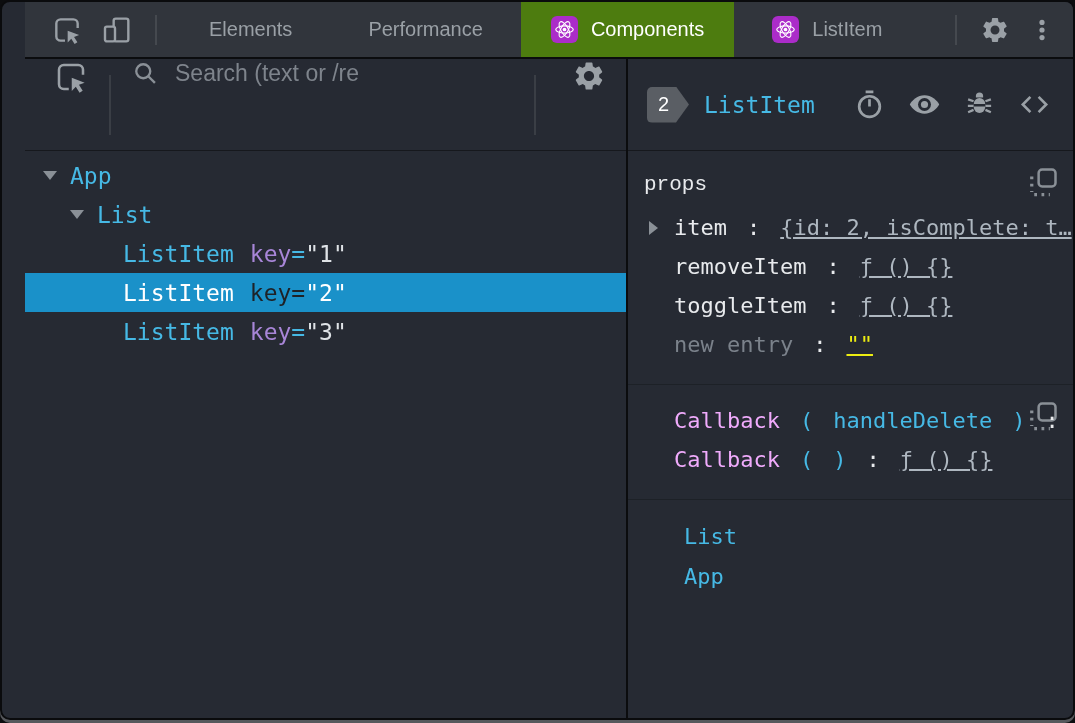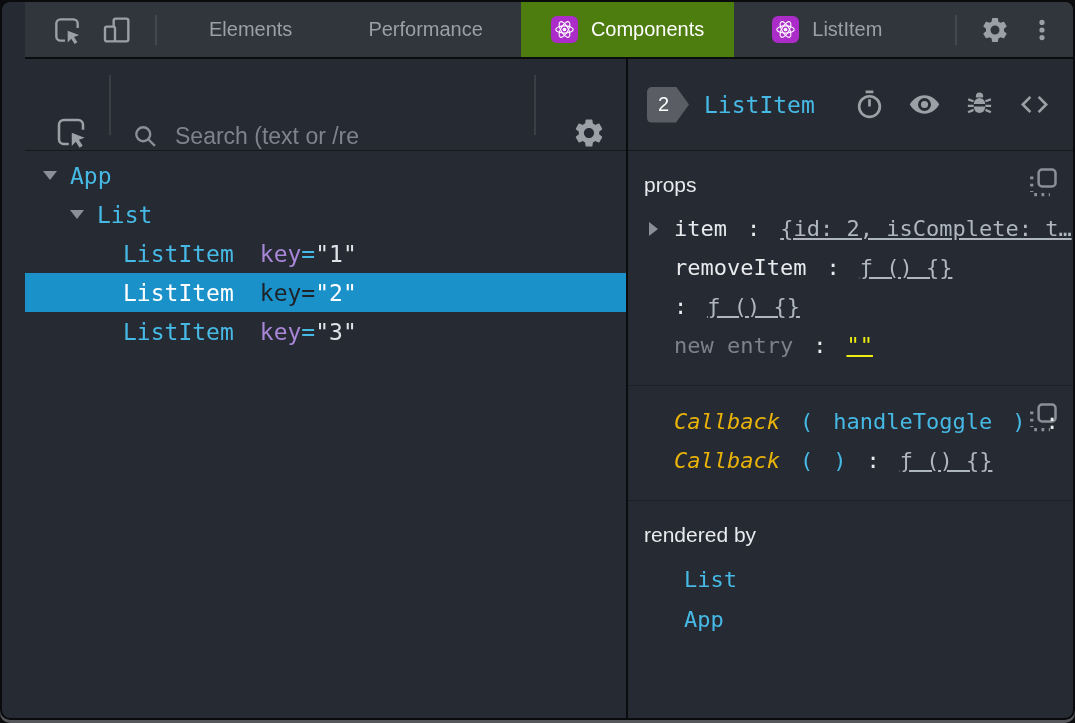--- a/index.html
+++ b/index.html
@@ -47,21 +47,21 @@
 
   
   .main { flex: 1; display: flex; min-height: 0; }
   .left  { width: 603px; flex: 0 0 603px; border-right: 2px solid #0b0c0e; display: flex; flex-direction: column; }
   .right { flex: 1; display: flex; flex-direction: column; min-width: 0; }
 
   
   .left-toolbar {
     height: 92px; flex: 0 0 92px;
     border-bottom: 1px solid #16181d;
-    display: flex; align-items: flex-end;
+    display: flex; align-items: flex-start;
     color: #8c9299;
   }
   .btn-inspect-left { margin-left: 28px; color: #9aa0a6; cursor: pointer; display:flex; }
   .vsep.tall { height: 60px; width: 2px; background: #3a3e45; margin: 0 20px; }
   .search-wrap { display: flex; align-items: center; gap: 16px; flex: 1; }
   .search-input {
     background: transparent; border: none; outline: none;
     color: #dfe3e7; font-size: 23px; font-family: "Liberation Sans", sans-serif;
     width: 330px;
   }
@@ -70,21 +70,21 @@
 
   
   .tree { padding-top: 5px; font-family: "DejaVu Sans Mono", monospace; font-size: 23px; }
   .tree-row { height: 39px; display: flex; align-items: center; cursor: pointer; white-space: pre; }
   .tree-row.d0 { padding-left: 18px; }
   .tree-row.d1 { padding-left: 45px; }
   .tree-row.d2 { padding-left: 71px; }
   .expander-slot { width: 27px; display: inline-flex; align-items: center; flex: 0 0 27px; }
   .tri-down { width: 0; height: 0; border-left: 7px solid transparent; border-right: 7px solid transparent; border-top: 9px solid #8a9097; }
   .comp-label { color: #46b9e5; }
-  .key-attr { color: #a886d8; margin-left: 26px; }
+  .key-attr { color: #a886d8; margin-left: 16px; }
   .key-eq   { color: #46b9e5; }
   .key-val  { color: #dfe3e7; }
   .tree-row.selected { background: #1a91c9; }
   .tree-row.selected .comp-label { color: #ffffff; }
   .tree-row.selected .key-attr { color: #1e2227; }
   .tree-row.selected .key-eq   { color: #1e2227; }
   .tree-row.selected .key-val  { color: #ffffff; }
 
   
   .right-header {
@@ -104,37 +104,37 @@
     margin-left: 15px; font-family: "DejaVu Sans Mono", monospace;
     font-size: 23px; color: #46b9e5;
   }
   .right-header-icons { margin-left: auto; display: flex; align-items: center; gap: 23px; margin-right: 22px; color: #9aa0a6; }
   .right-header-icons .icon-btn { cursor: pointer; display: flex; }
 
   
   .sections { flex: 1; overflow: hidden; }
   .section { position: relative; padding: 16px 16px 20px 16px; }
   .section + .section { border-top: 1px solid #1d2127; }
-  .section-title { font-size: 21px; color: #e8eaed; margin: 6px 0 12px 0; }
+  .section-title { font-size: 21px; color: #e8eaed; margin: 6px 0 12px 0; font-family: Liberation Mono, monospace; }
   .copy-icon-btn { position: absolute; top: 16px; right: 15px; color: #8a9097; cursor: pointer; }
 
   .kv-row {
     position: relative; height: 39px; padding-left: 30px;
     display: flex; align-items: center; white-space: pre;
     font-family: "DejaVu Sans Mono", monospace; font-size: 22px; color: #aeb7c0; gap: 20px;
   }
   .kv-expander { position: absolute; left: 5px; top: 50%; transform: translateY(-50%);
     width: 0; height: 0; border-top: 7px solid transparent; border-bottom: 7px solid transparent;
     border-left: 9px solid #8a9097; cursor: pointer; }
   .kv-name  { color: #e8eaed; }
   .kv-name.muted { color: #7b828b; }
   .kv-colon { color: #e8eaed; }
   .kv-value { margin-left: 0; text-decoration: underline; }
   .kv-value.yellow { color: #eded12; }
-  .hook-fn   { color: #eab308; font-style: italic; }
+  .hook-fn   { color: #f0abfc; }
   .hook-paren{ color: #46b9e5; }
 
   .rb-row { height: 40px; display: flex; align-items: center; padding-left: 40px;
     font-family: "DejaVu Sans Mono", monospace; font-size: 22px; }
   .rb-link { color: #46b9e5; cursor: pointer; }
   .rb-text { color: #f1f3f5; }
 
   svg { display: block; }
 </style>
 </head>
@@ -303,45 +303,44 @@
             </svg>
           </div>
           <div class="kv-row">
             <span class="kv-expander"></span>
             <span class="kv-name">item</span><span class="kv-colon">:</span><span class="kv-value">{id: 2, isComplete: t…</span>
           </div>
           <div class="kv-row">
             <span class="kv-name">removeItem</span><span class="kv-colon">:</span><span class="kv-value">ƒ () {}</span>
           </div>
           <div class="kv-row">
-            <span class="kv-colon">:</span><span class="kv-value">ƒ () {}</span>
+            <span class="kv-name">toggleItem</span><span class="kv-colon">:</span><span class="kv-value">ƒ () {}</span>
           </div>
           <div class="kv-row">
             <span class="kv-name muted">new entry</span><span class="kv-colon">:</span><span class="kv-value yellow">""</span>
           </div>
         </div>
 
         <div class="section">
           <div class="copy-icon-btn">
             <svg width="30" height="30" viewBox="0 0 24 24" fill="none" stroke="currentColor">
               <rect x="8.5" y="2" width="13.5" height="13.5" rx="2.8" stroke-width="2"></rect>
               <line x1="3" y1="7.5" x2="3" y2="20" stroke-width="2.6" stroke-dasharray="2.2 3.6"></line>
               <line x1="5" y1="22" x2="17.5" y2="22" stroke-width="2.6" stroke-dasharray="2.2 3.6"></line>
             </svg>
           </div>
           <div class="kv-row">
-            <span class="hook-fn">Callback</span><span class="hook-paren">(</span><span class="hook-paren">handleToggle</span><span class="hook-paren">)</span><span class="kv-colon">:</span><span class="kv-value">ƒ () {}</span>
+            <span class="hook-fn">Callback</span><span class="hook-paren">(</span><span class="hook-paren">handleDelete</span><span class="hook-paren">)</span><span class="kv-colon">:</span><span class="kv-value">ƒ () {}</span>
           </div>
           <div class="kv-row">
             <span class="hook-fn">Callback</span><span class="hook-paren">(</span><span class="hook-paren">)</span><span class="kv-colon">:</span><span class="kv-value">ƒ () {}</span>
           </div>
         </div>
 
         <div class="section">
-          <div class="section-title">rendered by</div>
           <div class="rb-row">
             <span class="rb-link">List</span>
           </div>
           <div class="rb-row">
             <span class="rb-link">App</span>
           </div>
         </div>
 
       </div>
     </div>

